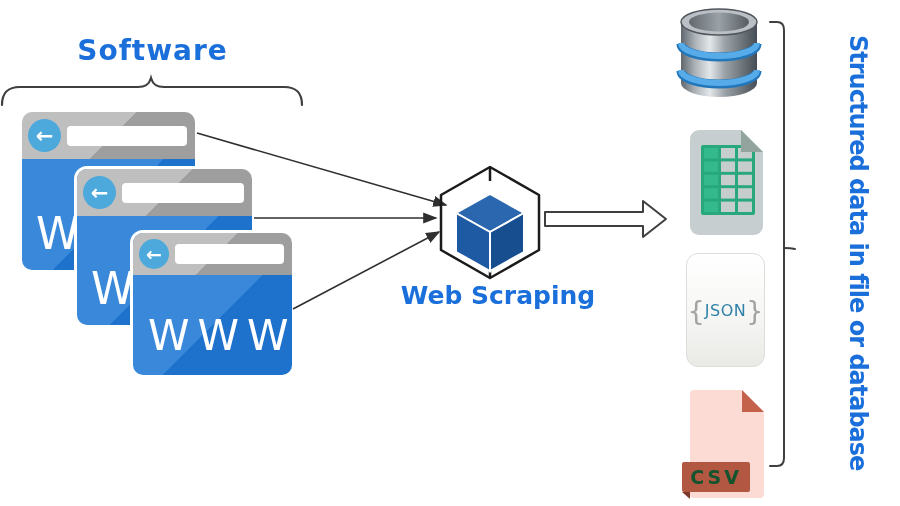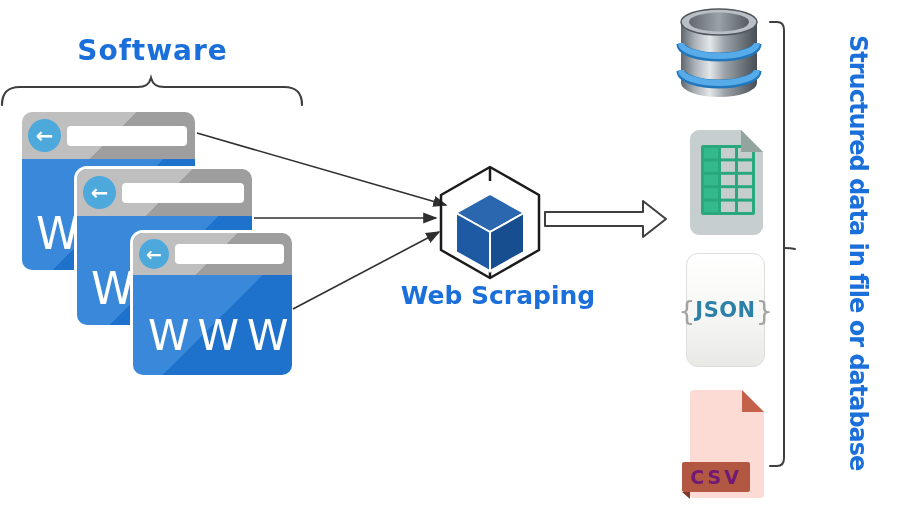--- a/index.html
+++ b/index.html
@@ -37,23 +37,23 @@
             letter-spacing:8px;font-weight:400;line-height:1;}
   .b3 .www-text{font-size:42px;bottom:18px;left:15px;}
 
   
   .abs{position:absolute;}
   .json-card{position:absolute;left:686px;top:253px;width:77px;height:112px;
              border-radius:12px;border:1px solid #ddddda;
              background:linear-gradient(#ffffff 0%,#f6f6f4 55%,#e9e9e6 100%);
              display:flex;align-items:center;justify-content:center;}
   .json-brace{color:#a3a3a3;font-size:27px;font-weight:400;}
-  .json-word{color:#2d80a8;font-size:21px;font-weight:bold;letter-spacing:0.5px;}
+  .json-word{color:#2d80a8;font-size:16px;font-weight:normal;letter-spacing:0.5px;}
   .csv-text{position:absolute;left:682px;top:462px;width:68px;height:30px;
-            display:flex;align-items:center;justify-content:center;color:#701a75;
+            display:flex;align-items:center;justify-content:center;color:#14532d;
             font-weight:bold;font-size:19px;letter-spacing:3px;}
 </style>
 </head>
 <body>
 
 <div class="canvas">
 
   <div class="blue-label websites-label">Software</div>
   <svg class="abs" style="left:0;top:70px;" width="310" height="40">
     <path d="M2,35 C2,22 8,17 20,17 L138,17 C145,17 149,15 151,8 C153,15 157,17 164,17 L284,17 C296,17 302,22 302,35" fill="none" stroke="#3f3f3f" stroke-width="2.2" stroke-linecap="round"></path>

